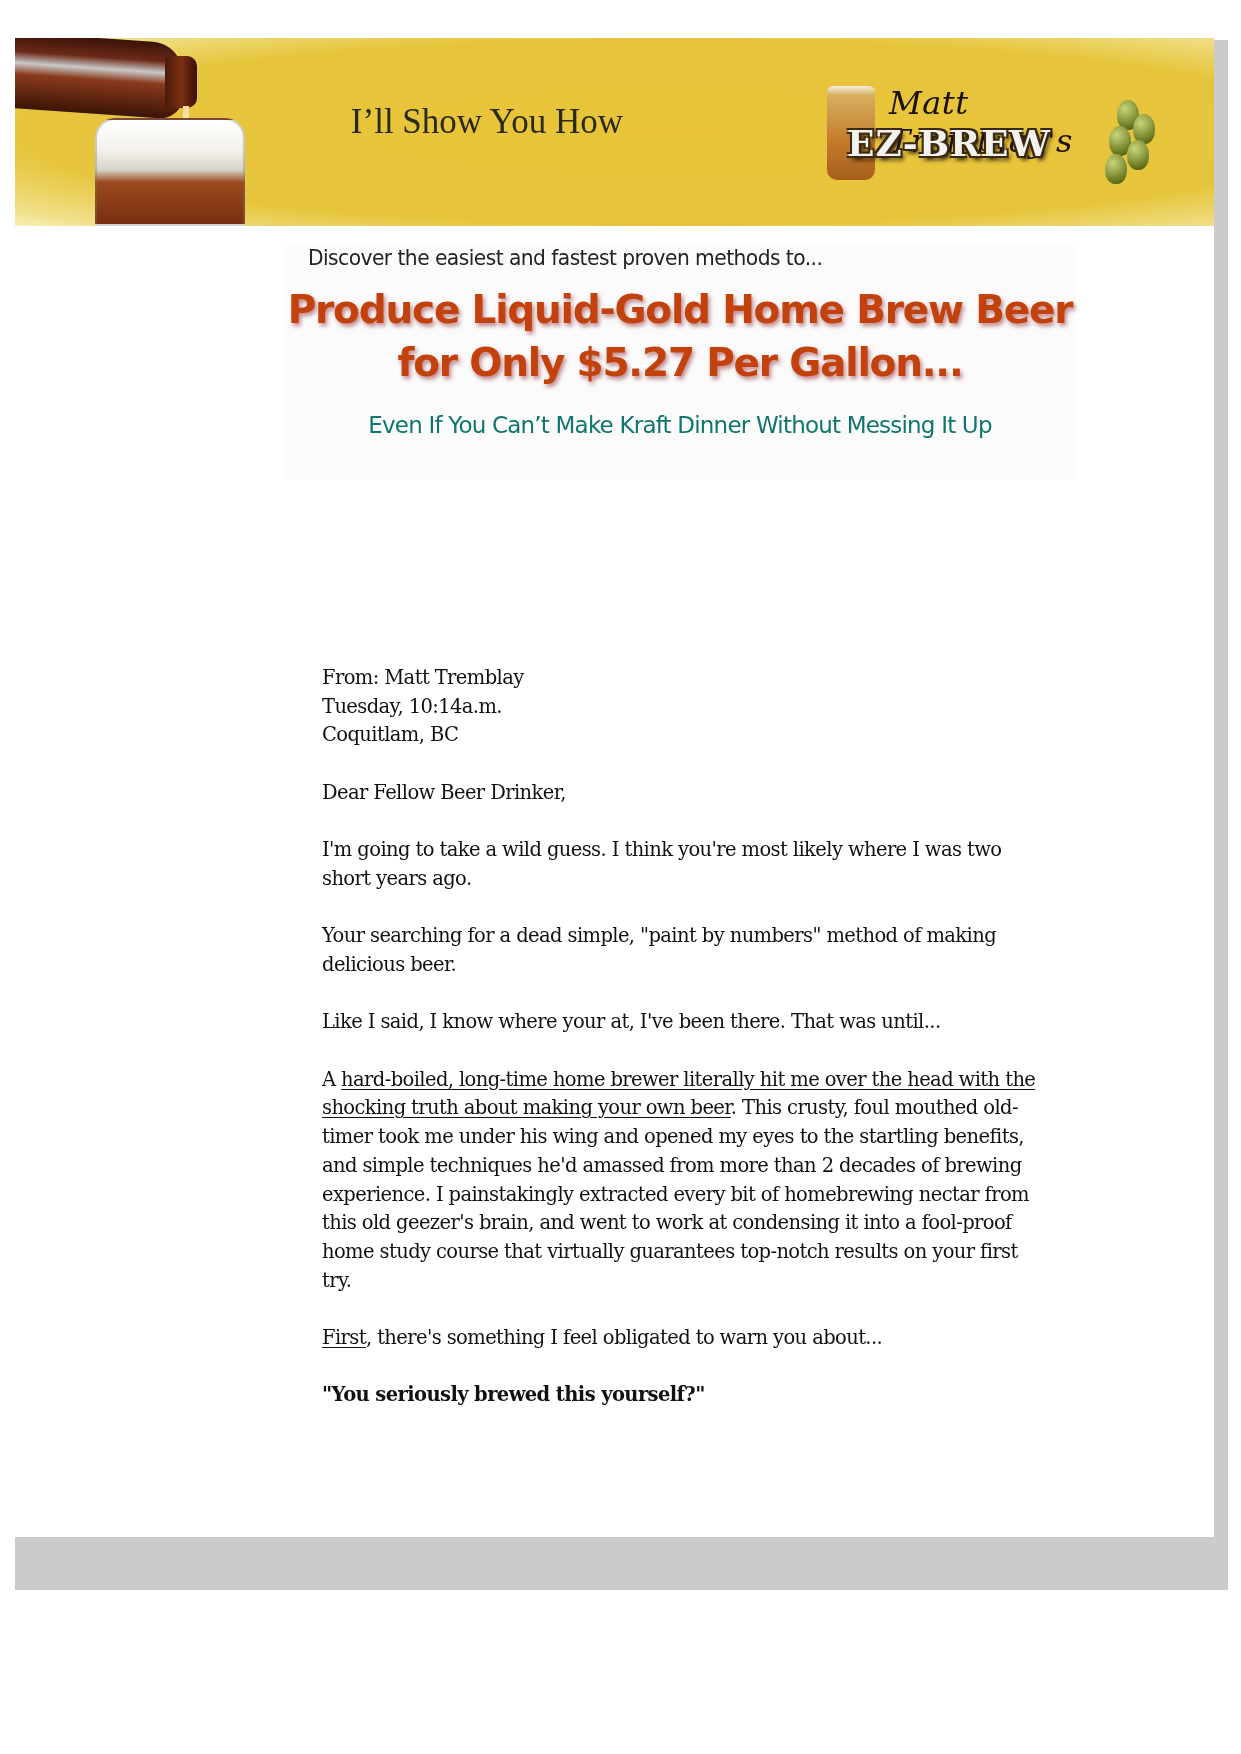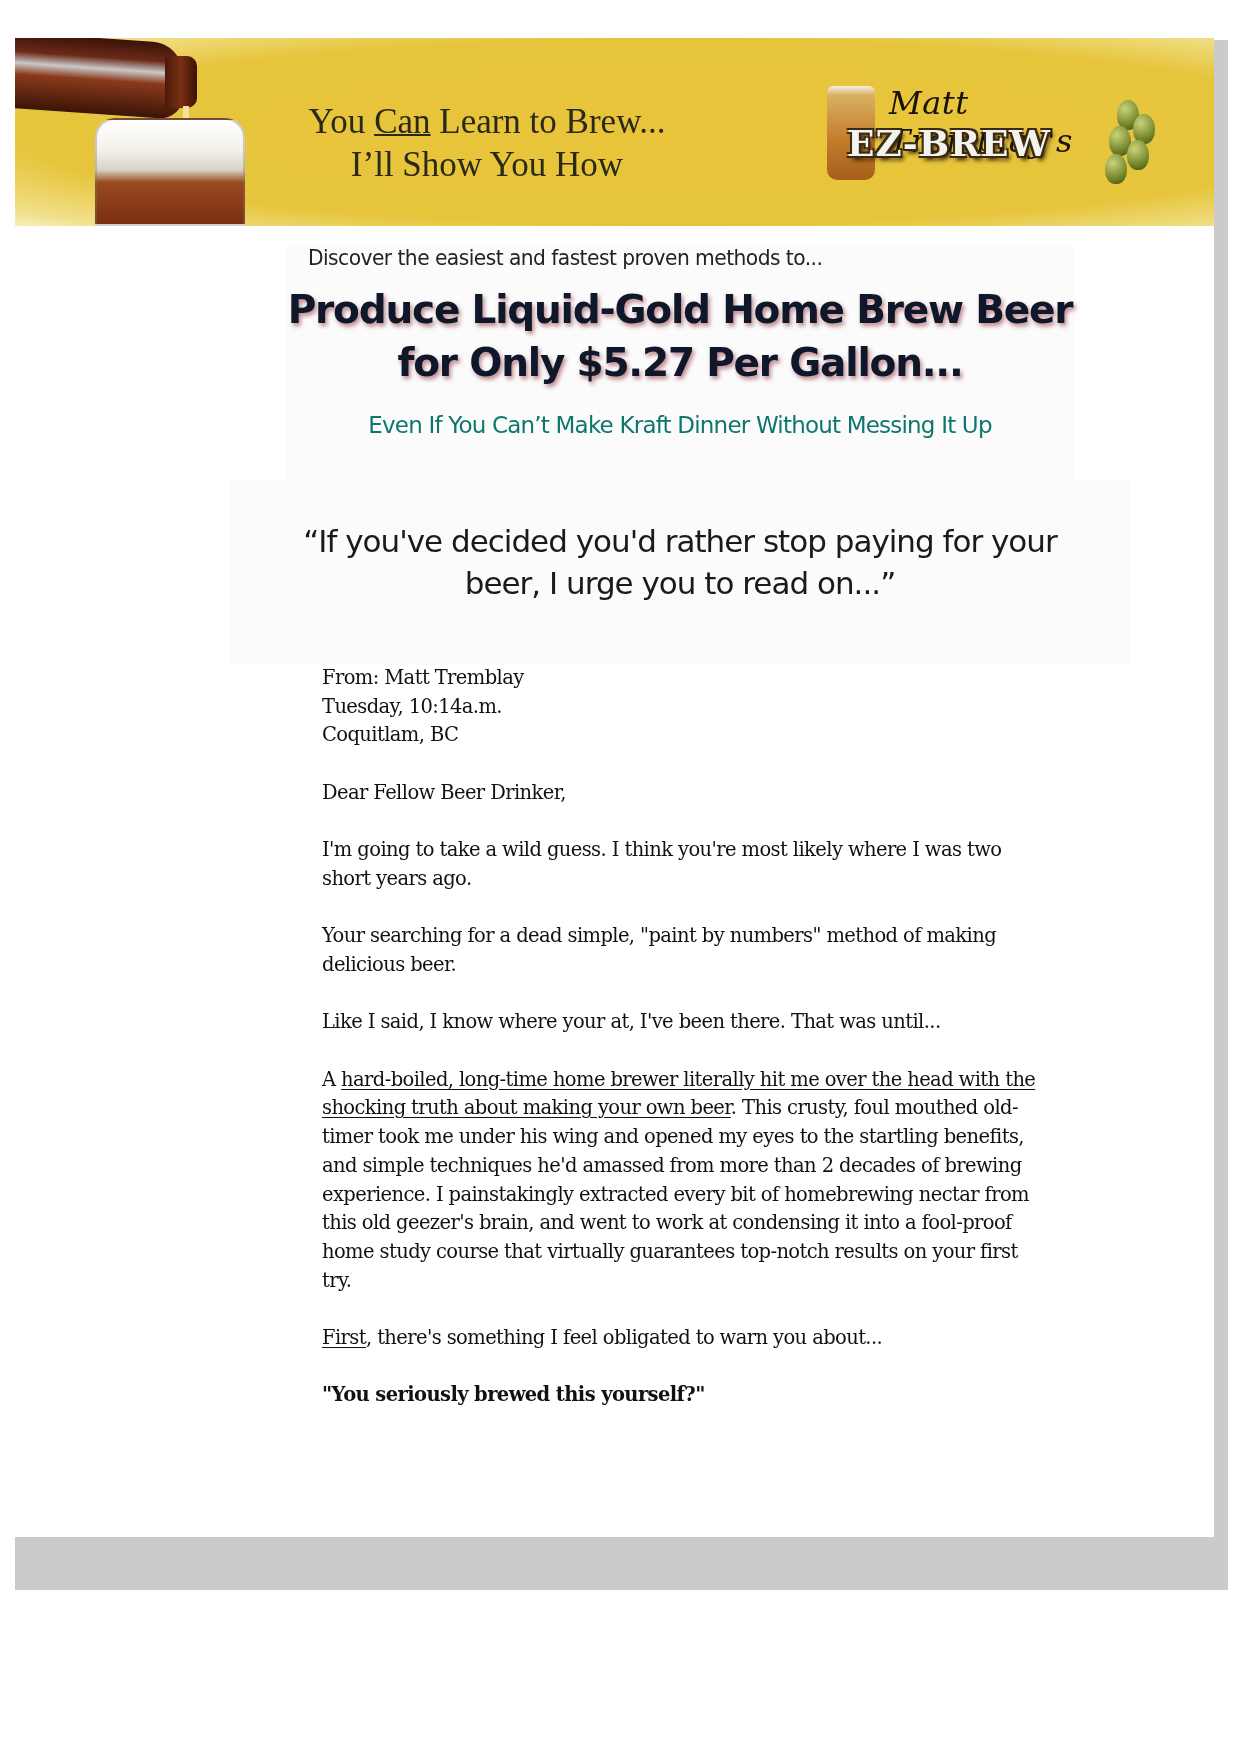--- a/index.html
+++ b/index.html
@@ -27,21 +27,21 @@
   .logo-glass { position: absolute; left: 0; top: 4px; width: 48px; height: 94px; background: linear-gradient(180deg,#f3efe0 0%,#d8b060 10%,#c27a2a 60%,#a65f1c 100%); border-radius: 6px 6px 10px 10px; }
   .logo-script { position: absolute; left: 62px; top: 2px; font-family: "DejaVu Serif", serif; font-style: italic; font-size: 32px; color: #1a1208; letter-spacing: 0.5px; }
   .logo-main { position: absolute; left: 20px; top: 40px; font-family: "DejaVu Serif", serif; font-weight: bold; font-size: 36px; color: #f4f2ec; letter-spacing: 1px;
     text-shadow: -2px -2px 0 #3a2a14, 2px -2px 0 #3a2a14, -2px 2px 0 #3a2a14, 2px 2px 0 #3a2a14, 3px 4px 4px #2a1a08; }
   .hops { position: absolute; left: 272px; top: 18px; width: 58px; height: 84px; }
   .hop { position: absolute; width: 22px; height: 30px; border-radius: 50% 50% 45% 45%; background: radial-gradient(circle at 35% 30%, #c9d47a, #6a7a22 70%, #3e4a12); }
 
   
   .headline-block { position: absolute; left: 270px; top: 207px; width: 790px; height: 235px; background: #fbfbfb; }
   .pre-head { position: absolute; left: 23px; top: 0; width: 760px; font-family: "DejaVu Sans", sans-serif; font-size: 22px; color: #222; letter-spacing: -0.6px; transform: scaleX(0.92); transform-origin: left; white-space: nowrap; }
-  .main-head { position: absolute; left: 0; top: 38px; width: 790px; text-align: center; font-family: "DejaVu Sans", sans-serif; font-weight: bold; font-size: 39px; line-height: 53px; color: #0f172a; letter-spacing: -1.2px;
+  .main-head { position: absolute; left: 0; top: 38px; width: 790px; text-align: center; font-family: "DejaVu Sans", sans-serif; font-weight: bold; font-size: 39px; line-height: 53px; color: #c2410c; letter-spacing: -1.2px;
     text-shadow: 2px 3px 4px rgba(140, 40, 50, 0.55); }
   .sub-head { position: absolute; left: 0; top: 167px; width: 790px; text-align: center; font-family: "DejaVu Sans", sans-serif; font-size: 23px; color: #0f766e; letter-spacing: -0.8px; white-space: nowrap; }
 
   
   .quote-block { position: absolute; left: 215px; top: 442px; width: 900px; height: 185px; background: #fbfbfb; }
   .quote-text { position: absolute; left: 0; top: 40px; width: 900px; text-align: center; font-family: "DejaVu Sans", sans-serif; font-size: 31px; line-height: 42px; color: #1a1a1a; letter-spacing: -1px; }
 
   
   .letter { position: absolute; left: 307px; top: 626px; width: 720px; font-family: "DejaVu Serif", serif; font-size: 19.5px; line-height: 28.7px; color: #111; letter-spacing: -0.6px; }
   .letter p { margin: 0 0 28.7px 0; }
@@ -56,21 +56,20 @@
 
 <div class="page">
 
   <div class="banner">
     <div class="bottle"></div>
     <div class="bottle-neck"></div>
     <div class="pour"></div>
     <div class="glass"></div>
 
     <div class="tagline">
-      <div><span>You </span><u>Can</u><span> Learn to Brew...</span></div>
       <div>I’ll Show You How</div>
     </div>
 
     <div class="logo">
       <div class="logo-glass"></div>
       <div class="logo-script">Matt Tremblay's</div>
       <div class="logo-main">EZ-BREW</div>
       <div class="hops">
         <div class="hop" style="left:18px;top:0px;"></div>
         <div class="hop" style="left:34px;top:14px;"></div>
@@ -83,26 +82,20 @@
 
   <div class="headline-block">
     <div class="pre-head">Discover the easiest and fastest proven methods to...</div>
     <div class="main-head">
       <div>Produce Liquid-Gold Home Brew Beer</div>
       <div>for Only $5.27 Per Gallon...</div>
     </div>
     <div class="sub-head">Even If You Can’t Make Kraft Dinner Without Messing It Up</div>
   </div>
 
-  <div class="quote-block">
-    <div class="quote-text">
-      <div>“If you've decided you'd rather stop paying for your</div>
-      <div>beer, I urge you to read on...”</div>
-    </div>
-  </div>
 
   <div class="letter">
     <p>
       <span>From: Matt Tremblay</span><br>
       <span>Tuesday, 10:14a.m.</span><br>
       <span>Coquitlam, BC</span>
     </p>
     <p>Dear Fellow Beer Drinker,</p>
     <p>I'm going to take a wild guess. I think you're most likely where I was two short years ago.</p>
     <p>Your searching for a dead simple, "paint by numbers" method of making delicious beer.</p>

